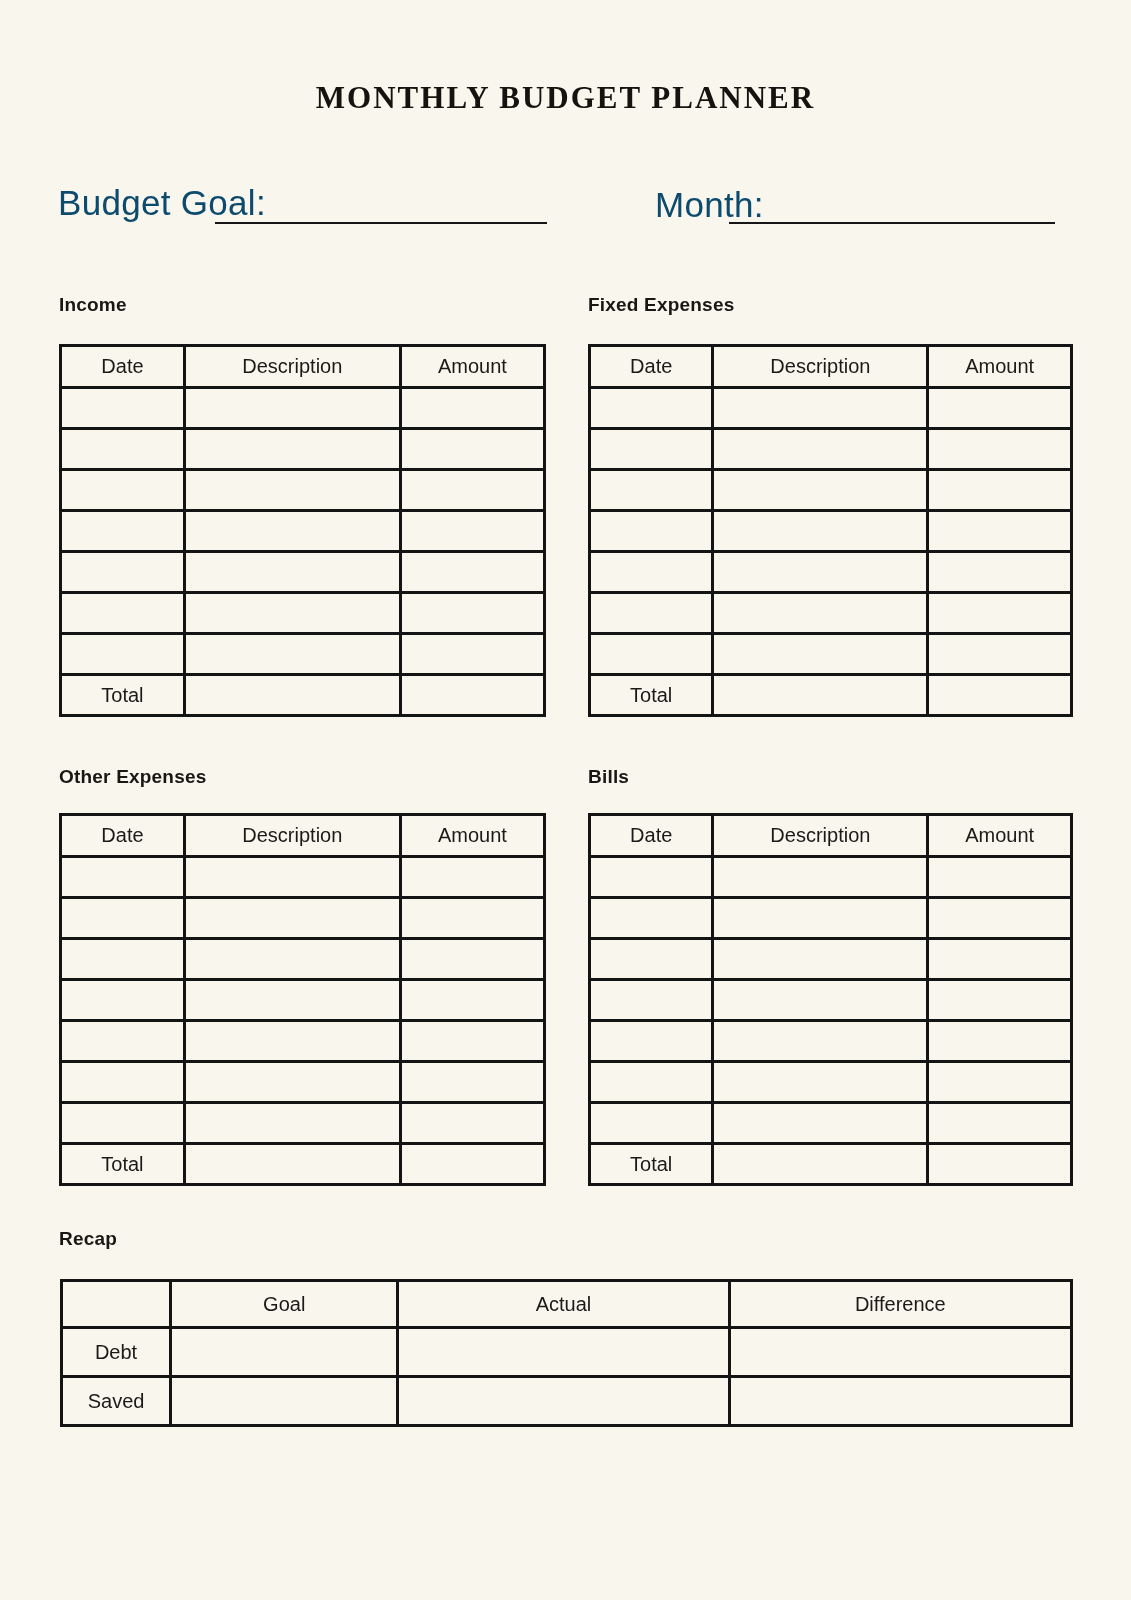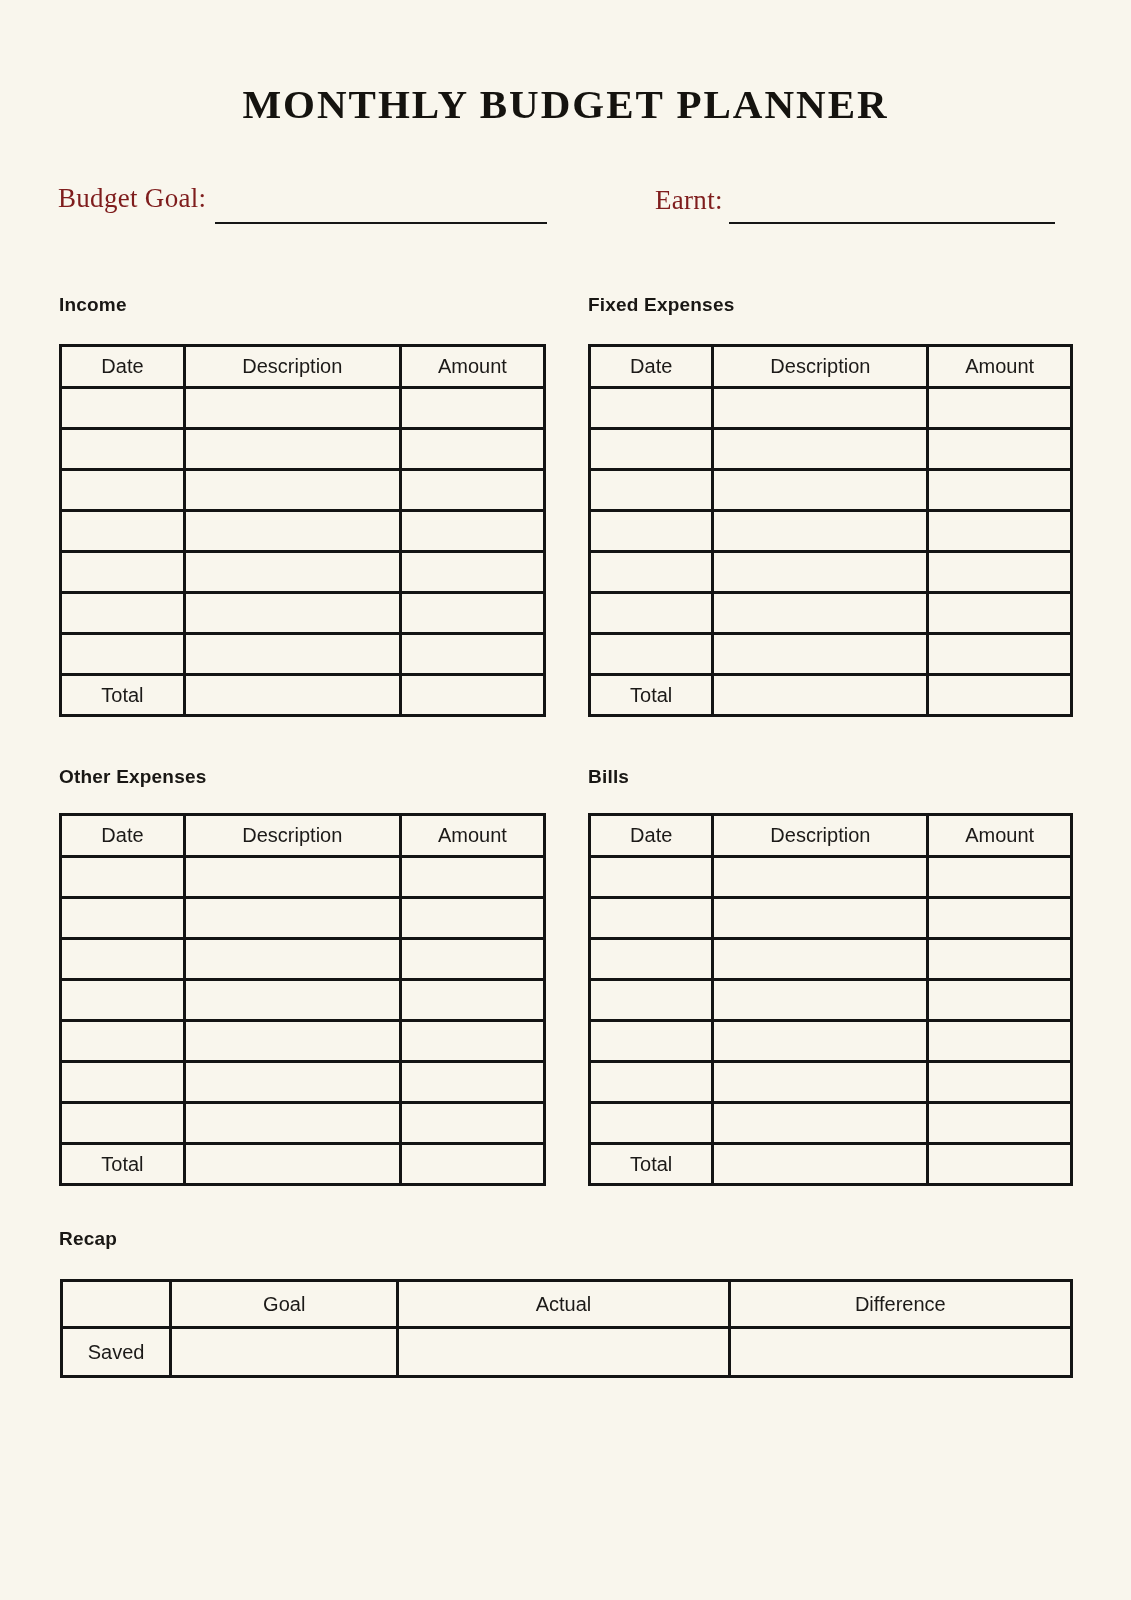--- a/index.html
+++ b/index.html
@@ -12,31 +12,30 @@
     color:#1a1a1a;
     overflow:hidden;
   }
 
   
   .page-title {
     position:absolute; top:80px; left:0; width:100%;
     text-align:center;
     font-family:"Liberation Serif", serif;
     font-weight:700;
-    font-size:41px;
+    font-size:31px;
     letter-spacing:2px;
     color:#15130f;
   }
 
   
   .field-label {
     position:absolute;
-    font-size:27px; font-weight:400; color:#7f1d1d;
+    font-size:35px; font-weight:400; color:#0c4a6e;
     letter-spacing:0.3px;
-    font-family:Liberation Serif, serif;
   }
   .lbl-budget-goal { left:58px; top:183px; }
   .lbl-month      { left:655px; top:185px; }
   .fill-line {
     position:absolute; height:2px; background:#161616;
     font-size:20px; line-height:0; text-indent:6px;
   }
   .line-budget-goal { left:215px; top:222px; width:332px; }
   .line-month       { left:729px; top:222px; width:326px; }
 
@@ -78,21 +77,21 @@
 </head>
 <body>
 
 <div class="page">
 
   <h1 class="page-title">MONTHLY BUDGET PLANNER</h1>
 
   <span class="field-label lbl-budget-goal">Budget Goal:</span>
   <div class="fill-line line-budget-goal"></div>
 
-  <span class="field-label lbl-month">Earnt:</span>
+  <span class="field-label lbl-month">Month:</span>
   <div class="fill-line line-month"></div>
 
   <section>
     <h2 class="sec-h h-income">Income</h2>
     <table class="budget-table pos-income">
       <colgroup>
           <col class="c1">
           <col class="c2">
           <col class="c3">
         </colgroup>
@@ -348,20 +347,26 @@
       <thead>
         <tr>
           <th></th>
           <th>Goal</th>
           <th>Actual</th>
           <th>Difference</th>
         </tr>
       </thead>
       <tbody>
         <tr>
+          <td>Debt</td>
+          <td></td>
+          <td></td>
+          <td></td>
+        </tr>
+        <tr>
           <td>Saved</td>
           <td></td>
           <td></td>
           <td></td>
         </tr>
       </tbody>
     </table>
   </section>
 
 </div>

